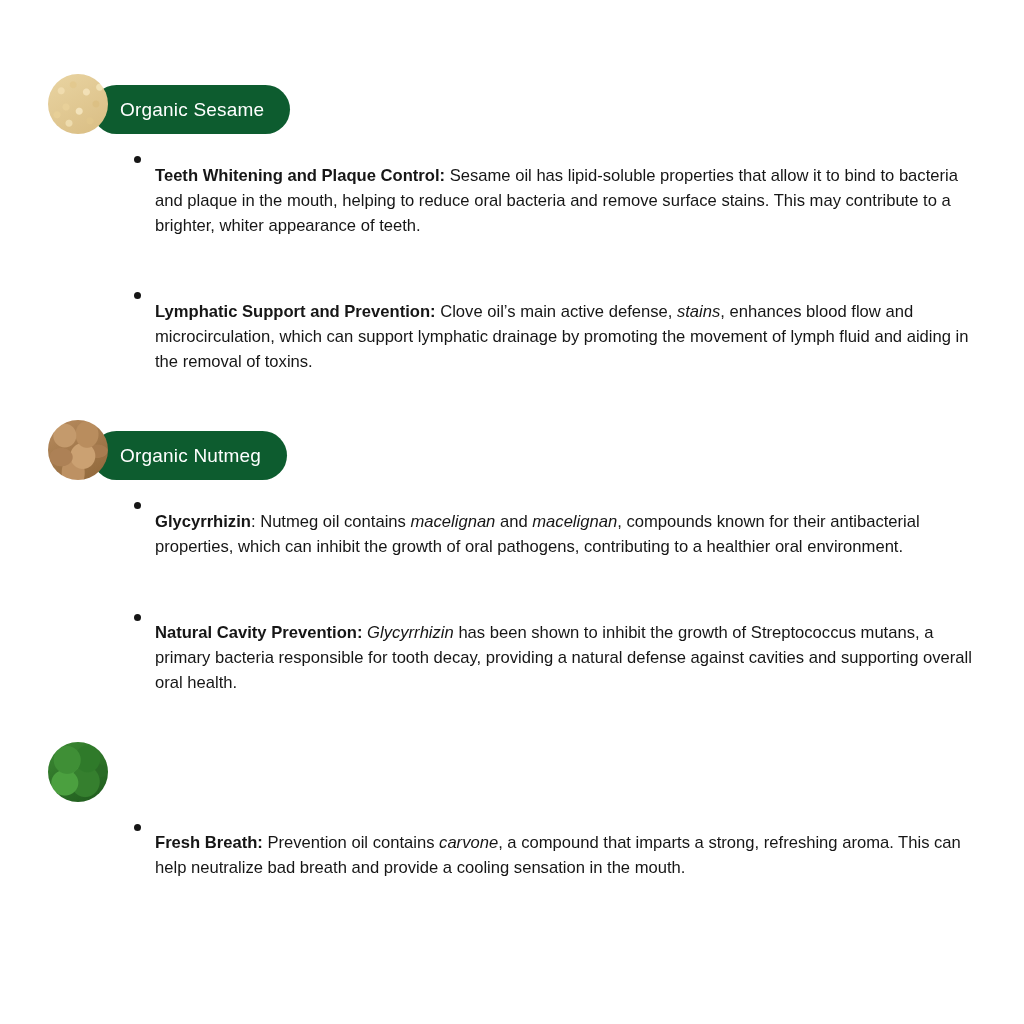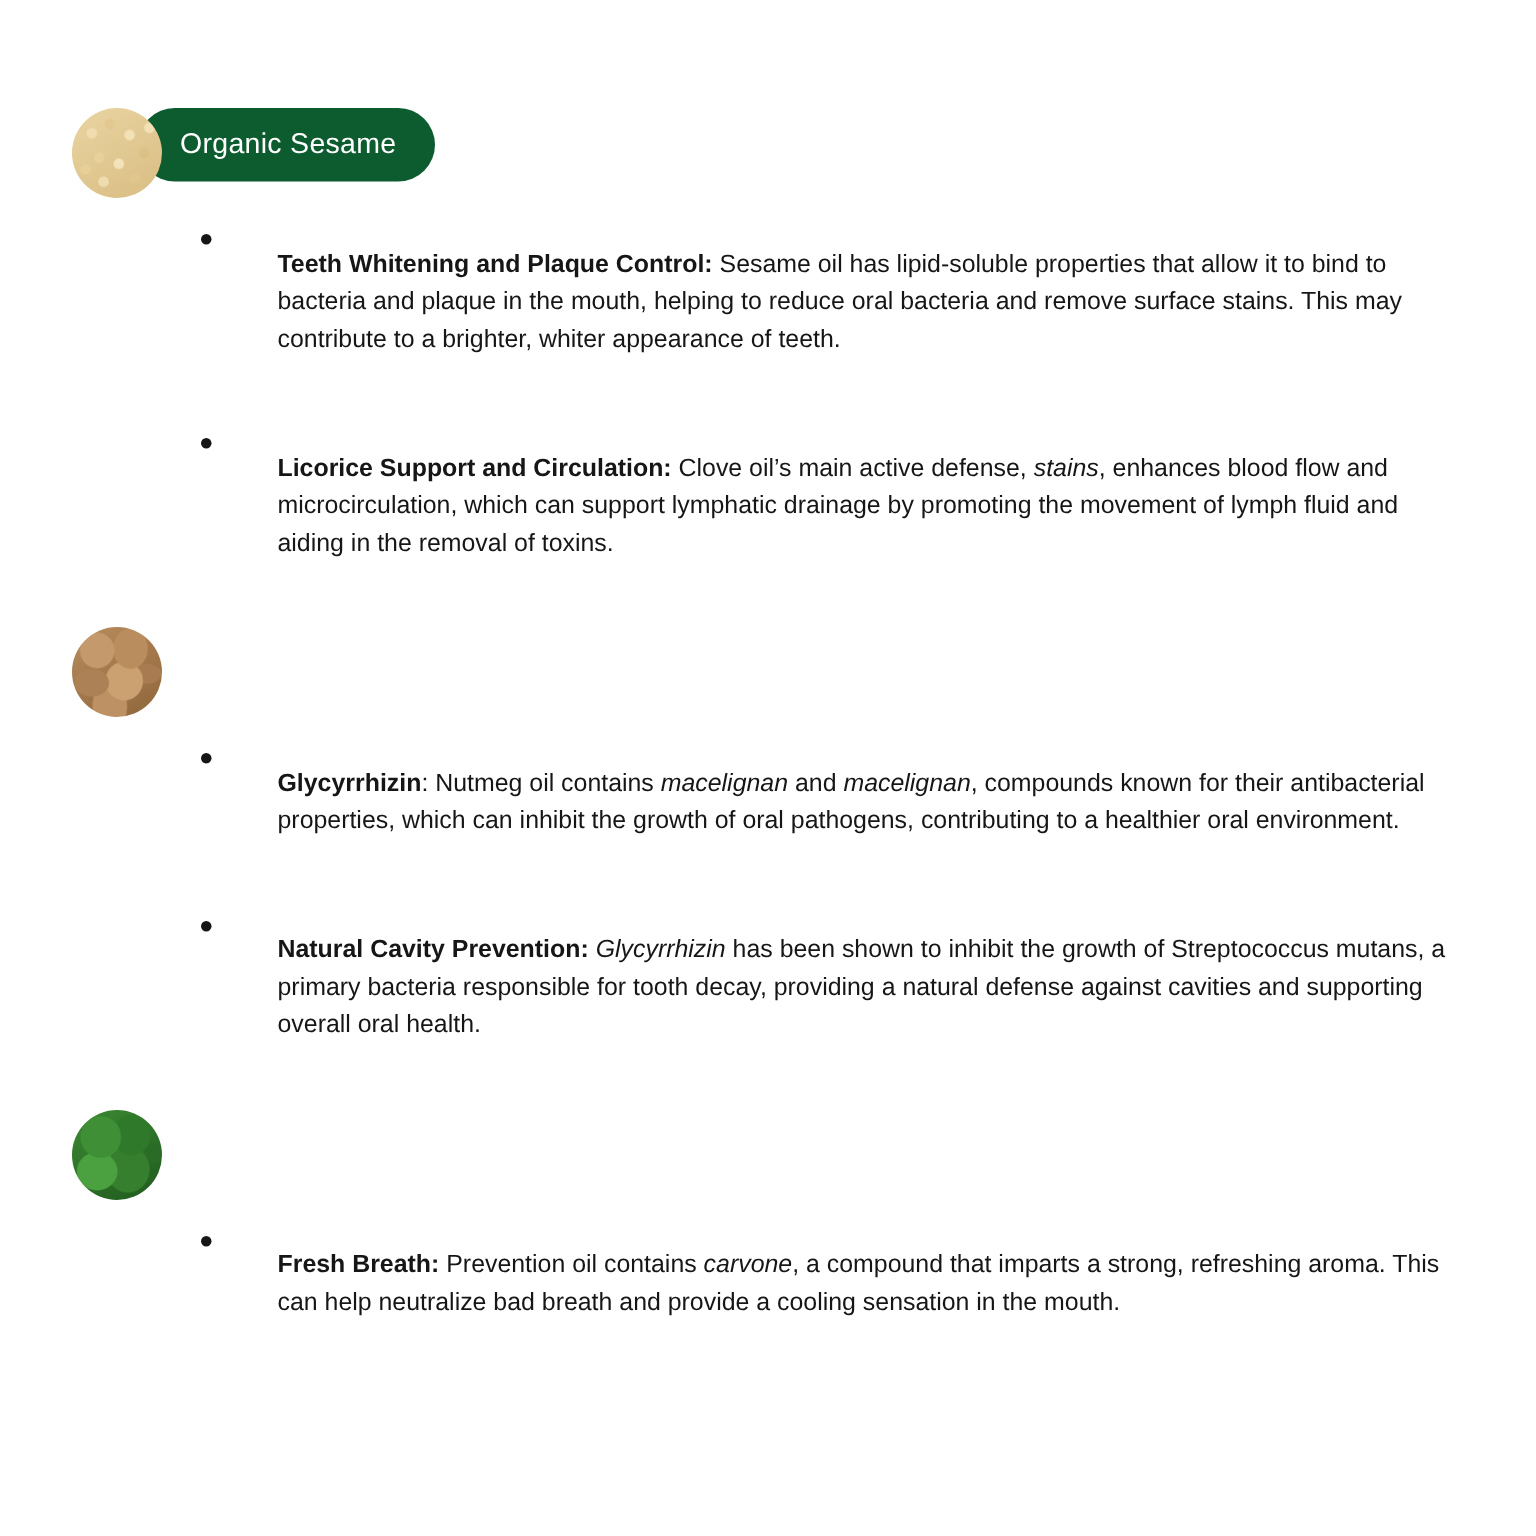--- a/index.html
+++ b/index.html
@@ -21,21 +21,21 @@
     box-sizing: border-box;
     padding: 72px 48px 40px 48px;
   }
   .ingredient {
     position: relative;
     margin-bottom: 28px;
   }
   .head-row {
     position: relative;
     display: flex;
-    align-items: flex-start;
+    align-items: flex-end;
     height: 62px;
   }
   .thumb {
     width: 60px;
     height: 60px;
     border-radius: 50%;
     flex: 0 0 60px;
     position: relative;
     overflow: hidden;
     z-index: 1;
@@ -52,21 +52,20 @@
     padding: 0 26px 0 28px;
     font-size: 19px;
     letter-spacing: 0.2px;
     white-space: nowrap;
     z-index: 0;
   }
   .bullet-wrap {
     margin: 12px 0 0 86px;
     display: flex;
     align-items: flex-start;
-    gap: 30px;
   }
   .dot {
     flex: 0 0 auto;
     width: 7px;
     height: 7px;
     border-radius: 50%;
     background: #161616;
     margin: 10px 14px 0 0;
   }
   .btext {
@@ -147,28 +146,31 @@
       <p class="btext">
         <b>Teeth Whitening and Plaque Control:</b><span> Sesame oil has lipid-soluble properties that allow it to bind to bacteria and plaque in the mouth, helping to reduce oral bacteria and remove surface stains. This may contribute to a brighter, whiter appearance of teeth.</span>
       </p>
     </div>
   </section>
 
   <section class="ingredient">
     <div class="bullet-wrap">
       <span class="dot"></span>
       <p class="btext">
-        <b>Licorice Support and Circulation:</b><span> Clove oil’s main active defense, </span><i>stains</i><span>, enhances blood flow and microcirculation, which can support lymphatic drainage by promoting the movement of lymph fluid and aiding in the removal of toxins.</span>
+        <b>Lymphatic Support and Prevention:</b><span> Clove oil’s main active defense, </span><i>stains</i><span>, enhances blood flow and microcirculation, which can support lymphatic drainage by promoting the movement of lymph fluid and aiding in the removal of toxins.</span>
       </p>
     </div>
   </section>
 
   <section class="ingredient">
     <div class="head-row">
       <div class="thumb nutmeg"></div>
+      <div class="pill">
+        <span>Organic Nutmeg</span>
+      </div>
     </div>
     <div class="bullet-wrap">
       <span class="dot"></span>
       <p class="btext">
         <b>Glycyrrhizin</b><span>: Nutmeg oil contains </span><i>macelignan</i><span> and </span><i>macelignan</i><span>, compounds known for their antibacterial properties, which can inhibit the growth of oral pathogens, contributing to a healthier oral environment.</span>
       </p>
     </div>
   </section>
 
   <section class="ingredient">

